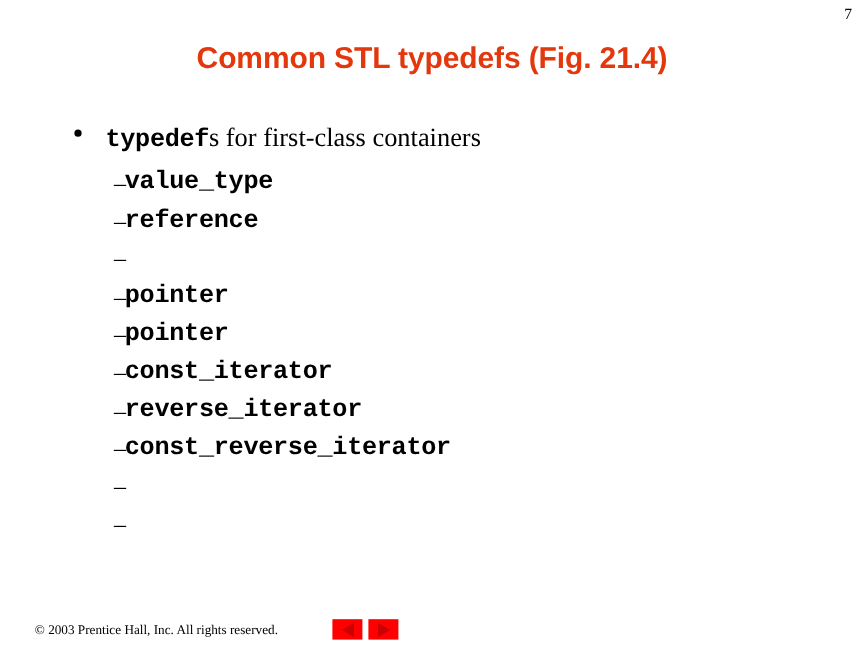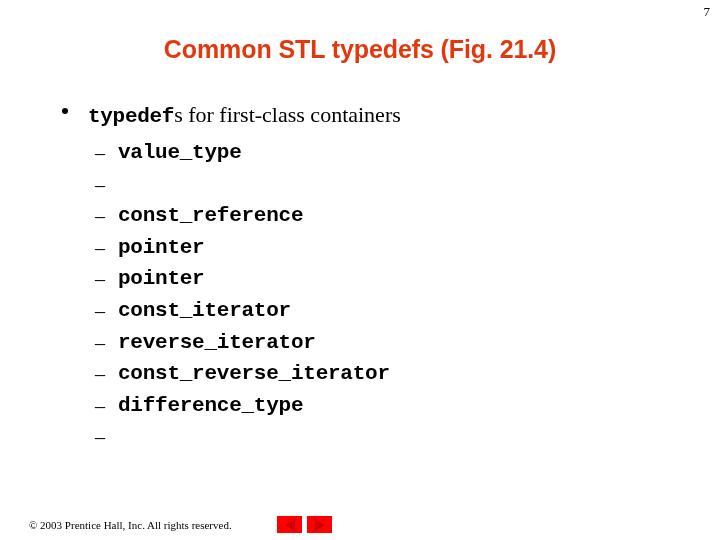--- a/index.html
+++ b/index.html
@@ -97,21 +97,21 @@
     position: absolute;
     left: 95px;
     top: 1px;
     font-family: "Liberation Serif", serif;
     font-size: 20px;
     color: #000000;
     line-height: 1.3;
   }
   .sub-text {
     position: absolute;
-    left: 118px;
+    left: 104px;
     top: 0;
     font-family: "Liberation Mono", monospace;
     font-weight: bold;
     font-size: 21px;
     letter-spacing: -0.25px;
     color: #000000;
     white-space: nowrap;
     line-height: 1.3;
   }
 
@@ -175,25 +175,25 @@
 
     <div class="sub-list">
 
       <div class="sub-item">
         <span class="sub-dash">–</span>
         <span class="sub-text">value_type</span>
       </div>
 
       <div class="sub-item">
         <span class="sub-dash">–</span>
-      </div>
-
-      <div class="sub-item">
-        <span class="sub-dash">–</span>
-        <span class="sub-text">const_reference</span>
+        <span class="sub-text">reference</span>
+      </div>
+
+      <div class="sub-item">
+        <span class="sub-dash">–</span>
       </div>
 
       <div class="sub-item">
         <span class="sub-dash">–</span>
         <span class="sub-text">pointer</span>
       </div>
 
       <div class="sub-item">
         <span class="sub-dash">–</span>
         <span class="sub-text">pointer</span>
@@ -209,21 +209,20 @@
         <span class="sub-text">reverse_iterator</span>
       </div>
 
       <div class="sub-item">
         <span class="sub-dash">–</span>
         <span class="sub-text">const_reverse_iterator</span>
       </div>
 
       <div class="sub-item">
         <span class="sub-dash">–</span>
-        <span class="sub-text">difference_type</span>
       </div>
 
       <div class="sub-item">
         <span class="sub-dash">–</span>
       </div>
 
     </div>
   </div>
 
   <div class="footer-copyright">© 2003 Prentice Hall, Inc. All rights reserved.</div>

